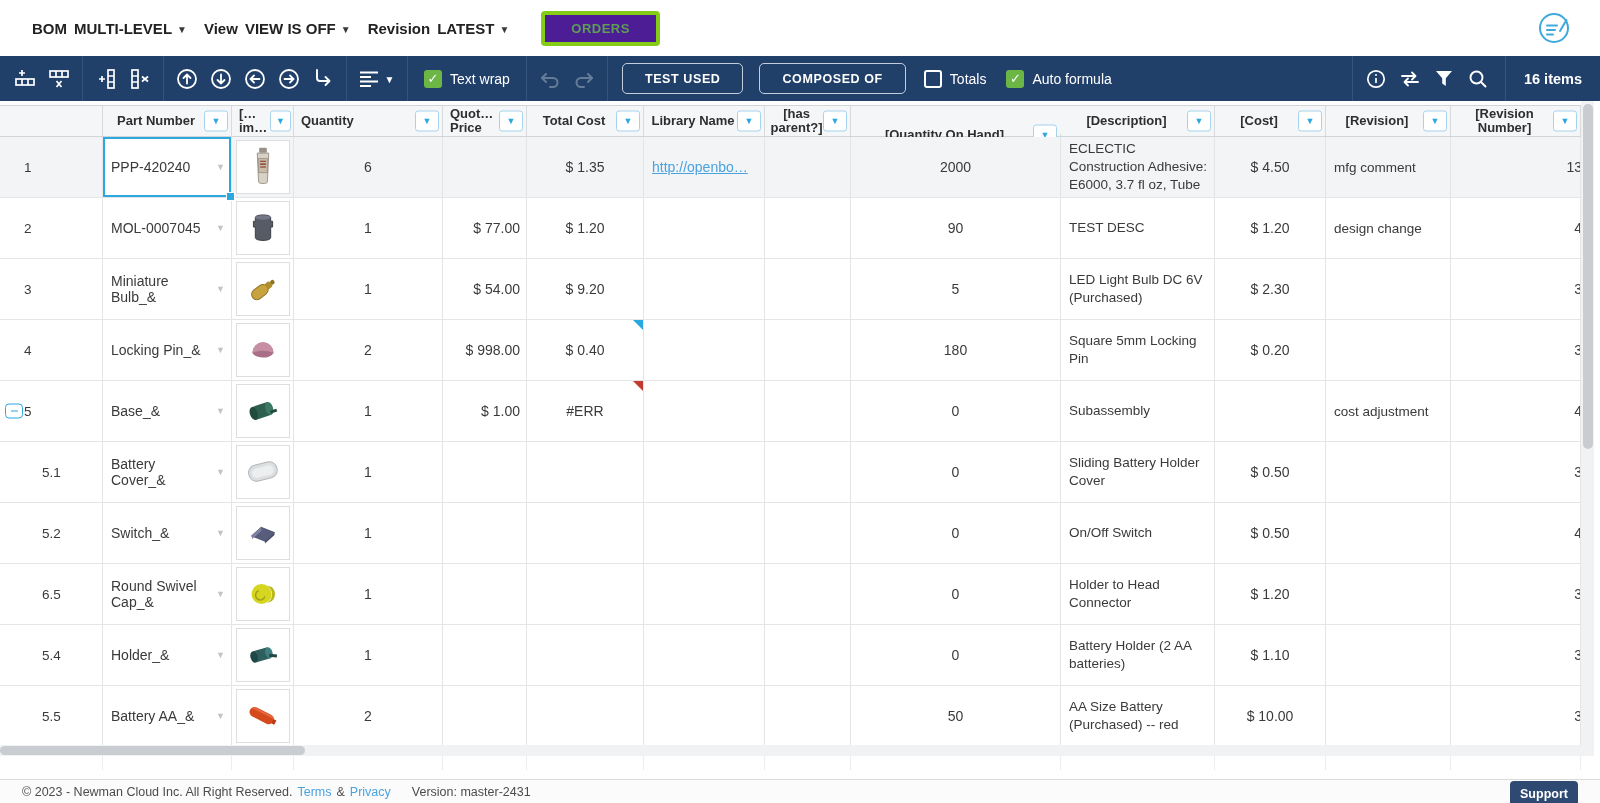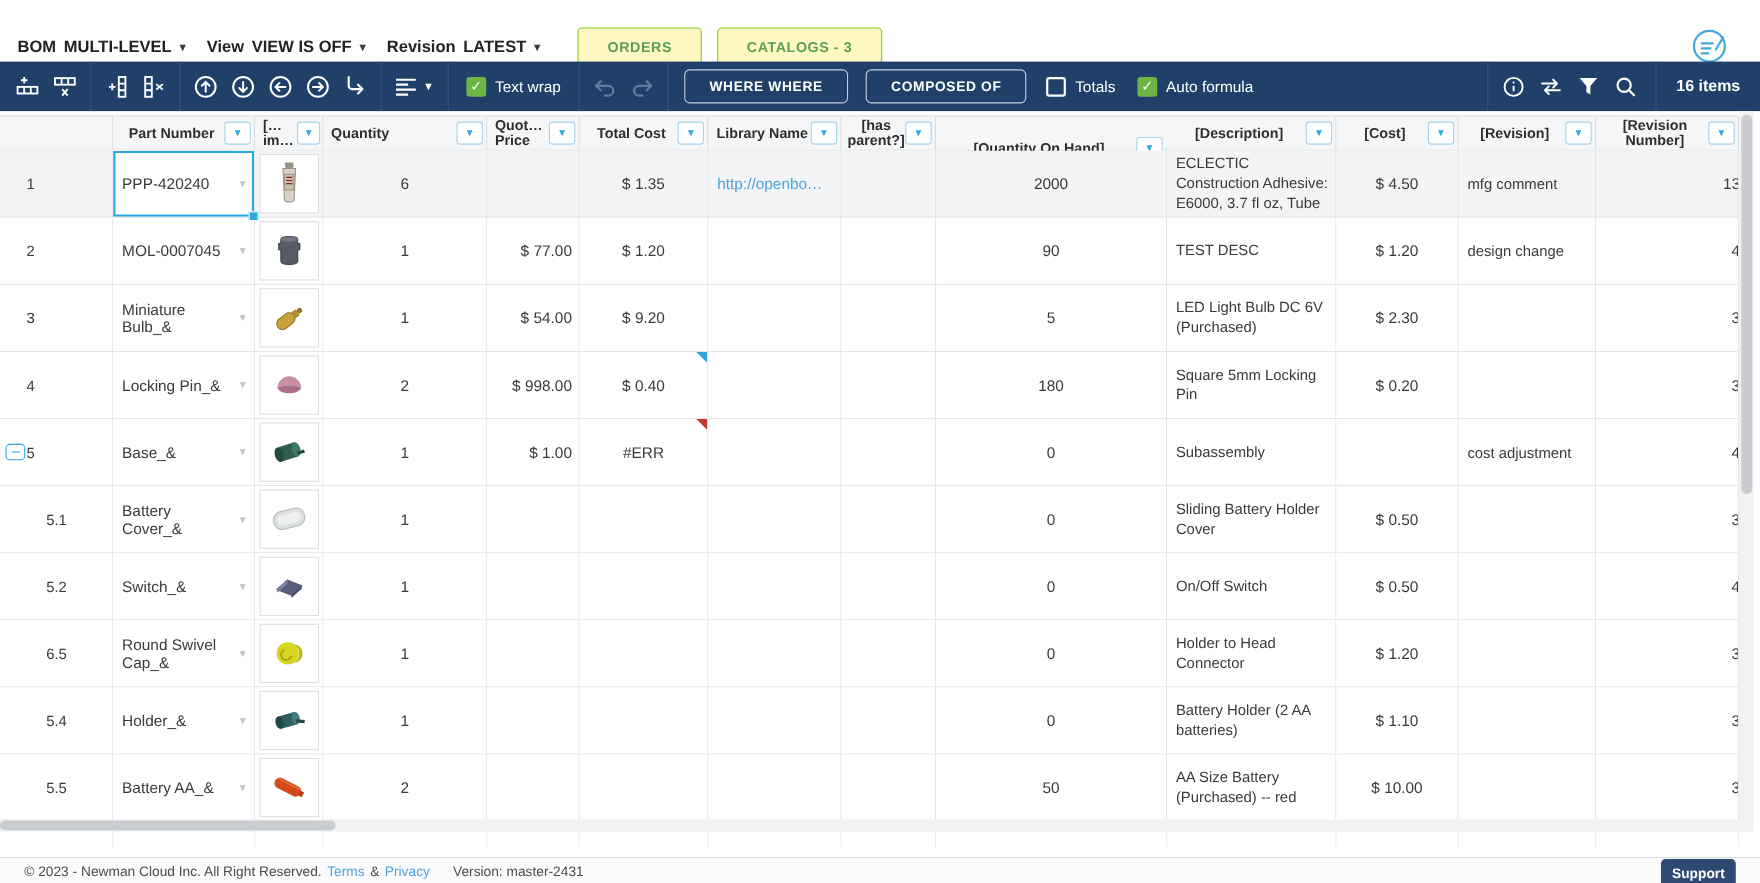--- a/index.html
+++ b/index.html
@@ -1,26 +1,26 @@
 <!DOCTYPE html>
 <html><head>
 <meta charset="utf-8">
 <style>
   html,body{margin:0;padding:0;background:#fff;}
   .app{position:relative;width:1600px;height:803px;overflow:hidden;background:#fff;
        font-family:"Liberation Sans","DejaVu Sans",sans-serif;-webkit-font-smoothing:antialiased;}
   
   .topbar{position:absolute;left:0;top:0;width:100%;height:56px;background:#fff;
-          display:flex;align-items:center;padding-left:16px;box-sizing:border-box;margin-top:14px;}
+          display:flex;align-items:center;padding-left:32px;box-sizing:border-box;}
   .selgroup{display:flex;align-items:center;gap:7px;font-size:15px;color:#222;}
   .selgroup .lbl{font-weight:bold;}
   .selgroup .val{font-weight:bold;}
   .selgroup .val.plain{font-weight:600;}
   .caret{font-size:10px;color:#3a3a3a;margin:2px 2px 0 -2px;}
-  .topbtn{margin-left:14px;height:35px;padding:0 26px;background:#fef9c3;border:1px solid #84cc16;
+  .topbtn{margin-left:14px;height:35px;padding:0 26px;background:#4c1d95;border:4px solid #84cc16;
           border-radius:4px;color:#5d9e54;font-size:13px;font-weight:bold;letter-spacing:.5px;
           cursor:pointer;font-family:inherit;}
   .topbtn.first{margin-left:30px;}
   .assist{margin-left:auto;margin-right:26px;width:40px;height:40px;}
   
   .toolbar{position:absolute;left:0;top:56px;width:100%;height:45px;background:#20406a;
            display:flex;align-items:center;box-sizing:border-box;color:#fff;}
   .tsep{width:1px;height:45px;background:#34537d;flex:none;margin:0 6px;}
   .tico{width:34px;height:32px;display:flex;align-items:center;justify-content:center;flex:none;cursor:pointer;}
   .tico svg{display:block;}
@@ -65,21 +65,21 @@
   .part{padding-right:20px;}
   .pncaret{position:absolute;right:6px;top:50%;transform:translateY(-50%);color:#c3c3c3;font-size:9px;}
   .cell.sel{background:#fff;box-shadow:inset 0 0 0 2px #2ba8e0;overflow:visible;z-index:3;}
   .cell.sel::after{content:"";position:absolute;right:-4px;bottom:-4px;width:7px;height:7px;
                    background:#2ba8e0;border:1px solid #fff;z-index:4;}
   .imgbox{width:54px;height:54px;border:1px solid #dedede;background:#fff;display:flex;
           align-items:center;justify-content:center;box-sizing:border-box;}
   .desc{font-size:13.5px;line-height:1.32;padding:4px 4px 4px 8px;}
   .desc span{display:block;text-align:left;}
   .rev{font-size:13.5px;}
-  .link{color:#4aa3df;cursor:pointer;white-space:nowrap;}
+  .link{color:#4aa3df;text-decoration:underline;cursor:pointer;white-space:nowrap;}
   .m-blue::before,.m-red::before{content:"";position:absolute;top:0;right:0;
        border-style:solid;border-width:0 10px 10px 0;}
   .m-blue::before{border-color:transparent #2ba8e0 transparent transparent;}
   .m-red::before{border-color:transparent #c23b2e transparent transparent;}
   .clipnum{margin-right:-8px;}
   .phantom{display:flex;height:23px;}
   .pcell{box-sizing:border-box;height:100%;border-right:1px solid #eceded;}
   
   .vscroll{position:absolute;left:1581px;top:101px;width:13px;height:655px;background:#f1f2f3;}
   .vthumb{position:absolute;left:1.5px;top:3px;width:10px;height:345px;background:#c9ccd0;border-radius:5px;cursor:pointer;}
@@ -107,21 +107,20 @@
       <span class="val">MULTI-LEVEL</span>
       <span class="caret">▼</span>
       <span class="lbl" style="margin-left:8px">View</span>
       <span class="val plain">VIEW IS OFF</span>
       <span class="caret">▼</span>
       <span class="lbl" style="margin-left:8px">Revision</span>
       <span class="val plain">LATEST</span>
       <span class="caret">▼</span>
     </div>
     <button class="topbtn first">ORDERS</button>
-    <button class="topbtn">CATALOGS - 3</button>
     <div class="assist">
       <svg viewBox="0 0 40 40" width="40" height="40">
           <g fill="none" stroke="#3fa9dc" stroke-width="2" stroke-linecap="round">
         <circle cx="20" cy="20" r="14"></circle>
         <path d="M13 17.5h10M13 22h8M13 26.5h6"></path>
         <path d="M26 23L32.5 12"></path>
       </g>
         </svg>
     </div>
   </header>
@@ -231,21 +230,21 @@
     </div>
     <div class="tico">
       <svg width="24" height="20" viewBox="0 0 24 20">
           <g stroke="#647c97" fill="none" stroke-width="2" stroke-linecap="round" stroke-linejoin="round">
         <path d="M20 9H9a4.5 4.5 0 0 0 0 9h3"></path>
             <path d="M16 5l4 4-4 4"></path>
           </g>
         </svg>
     </div>
     <div class="tsep"></div>
-    <button class="navybtn">WHERE WHERE</button>
+    <button class="navybtn">TEST USED</button>
     <button class="navybtn">COMPOSED OF</button>
     <div class="tlabelchk">
       <span class="chk off"></span>
       <span class="chklabel">Totals</span>
     </div>
     <div class="tlabelchk">
       <span class="chk on">✓</span>
       <span class="chklabel">Auto formula</span>
     </div>
     <div class="tspacer"></div>

